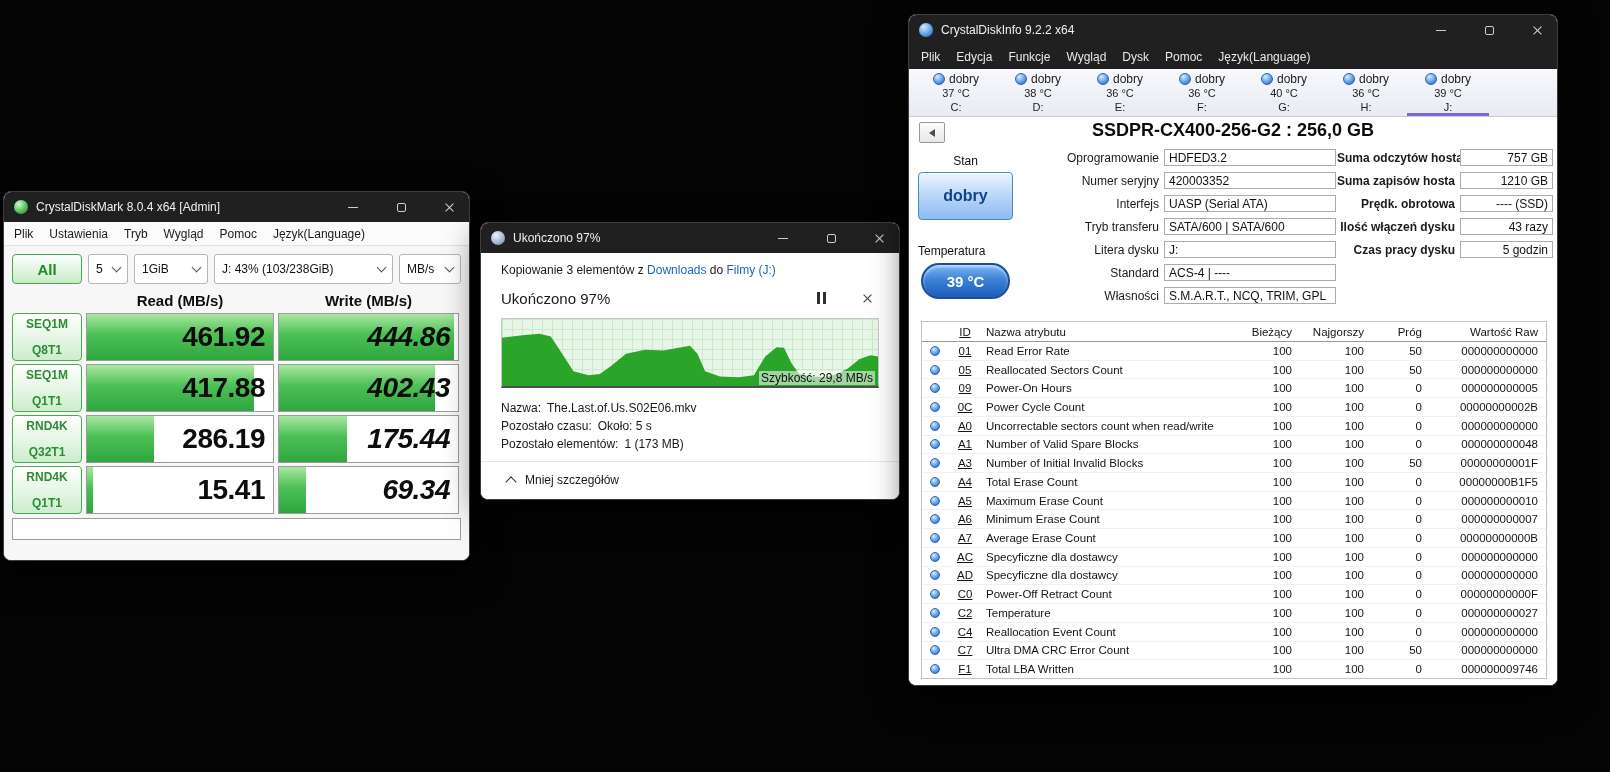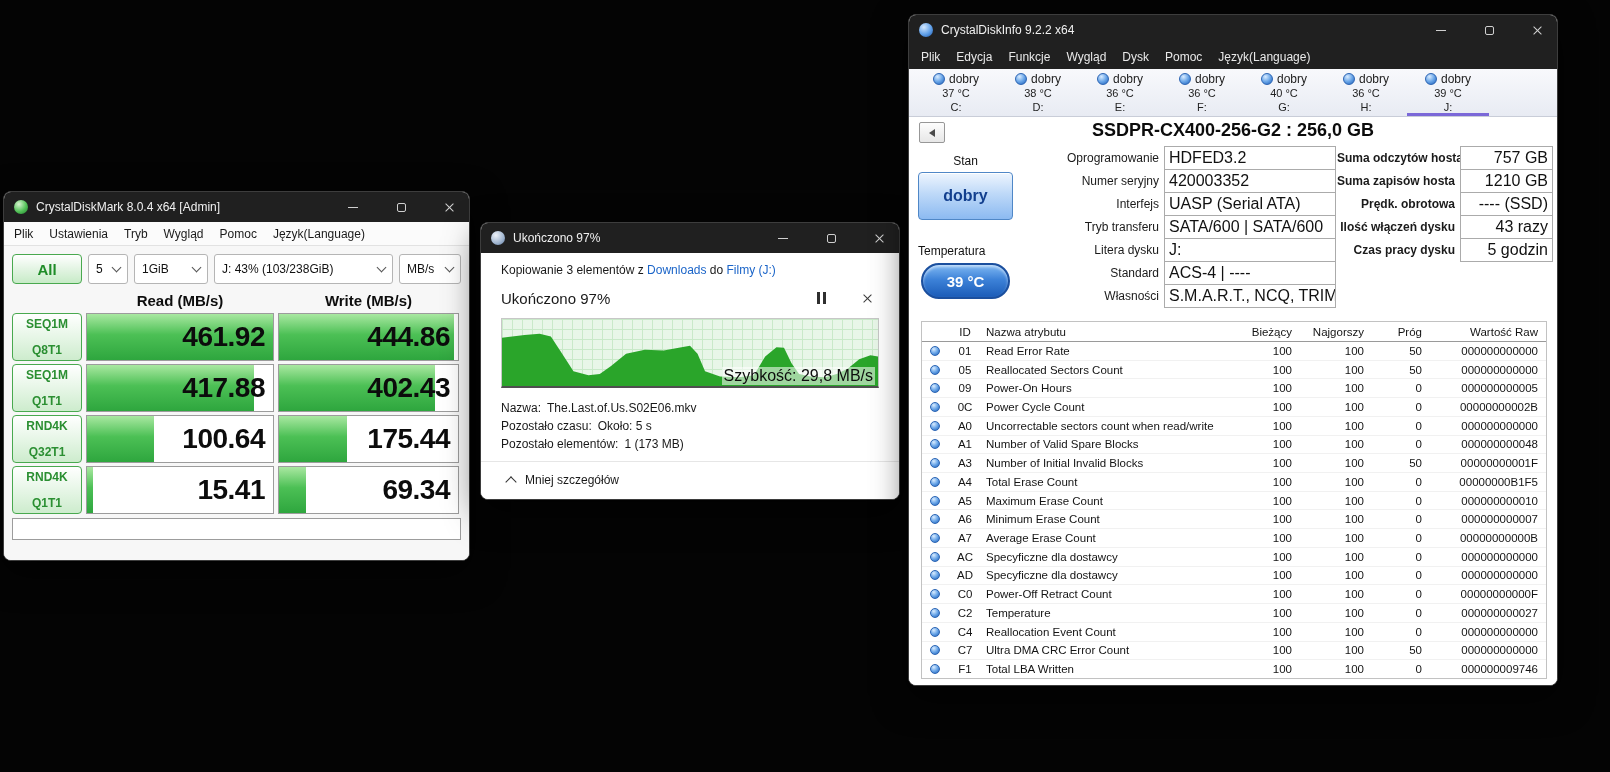--- a/index.html
+++ b/index.html
@@ -30,21 +30,21 @@
   .cdm-controls { display:flex; gap:6px; height:30px; margin-bottom:8px; }
   .btn-all { width:70px; border:1px solid #49a94f; border-radius:4px; background:linear-gradient(180deg,#ffffff 0%,#e0f3e0 55%,#c7ebc7 100%); color:#1f8c28; font-size:15px; font-weight:700; display:flex; align-items:center; justify-content:center; }
   .select { background:#fff; border:1px solid #b5b5b5; border-radius:3px; display:flex; align-items:center; justify-content:space-between; padding:0 7px; font-size:12px; color:#111; gap:4px; }
   .sel-count { width:40px; } .sel-size { width:74px; } .sel-drive { flex:1;align-items:center; } .sel-unit { width:62px; }
   .chev { width:7px; height:7px; border-right:1.5px solid #555; border-bottom:1.5px solid #555; transform:rotate(45deg); margin-top:-3px; flex:none; }
   .cdm-headers { display:flex; gap:4px; margin-bottom:4px; font-weight:700; font-size:15px; color:#0d0d0d; }
   .h-spacer { width:70px; } .h-read { width:188px; text-align:center; } .h-write { width:181px; text-align:center; }
   .cdm-row { display:flex; gap:4px; margin-bottom:3px; height:48px; }
   .test-btn { width:70px; border:1px solid #49a94f; border-radius:4px; background:linear-gradient(180deg,#ffffff 0%,#e4f5e4 55%,#cdeccd 100%); color:#2b8f32; font-weight:700; font-size:12px; display:flex; flex-direction:column; align-items:center; justify-content:center; line-height:1.35;gap:10px; }
   .val-cell { position:relative; border:1px solid #9c9c9c; background:#fff; overflow:hidden; }
-  .read-cell { width:188px; } .write-cell { width:181px; }
+  .read-cell { width:188px; } .write-cell { width:181px;font-style:italic; }
   .fill { position:absolute; left:0; top:0; bottom:0; background:linear-gradient(180deg,#a9e8a1 0%,#4cc055 45%,#2ea63e 100%); }
   .val { position:absolute; right:8px; top:50%; transform:translateY(-50%); font-size:28px; font-weight:700; color:#0c0c0c; letter-spacing:-0.5px; }
   .cdm-footer-box { height:22px; border:1px solid #9c9c9c; background:#fff; margin-top:4px; }
 
   
   #copydlg { left:480px; top:222px; width:420px; height:278px; }
   .copy-body { position:relative; padding:6px 20px 0; color:#191919; height:calc(100% - 30px); background:#fff; }
   .copy-line1 { font-size:12px; margin-top:4px; }
   .link { color:#1a64c8; }
   .copy-progress-row { display:flex; align-items:center; margin-top:11px; }
@@ -52,21 +52,21 @@
   .pp-btn { display:flex; align-items:center; justify-content:center; width:20px; height:20px; }
   .pause-btn { margin-left:auto; }
   .cancel-btn { margin-left:26px; margin-right:2px; }
   .pause-icon { display:flex; gap:3px; }
   .pause-icon i { display:block; width:3px; height:12px; background:#2f2f2f; }
   .chart { position:relative; margin-top:10px; height:70px; border:1px solid #c7c7c7; border-bottom:2px solid #4f4f4f;
     background-color:#e8f6e8;
     background-image:linear-gradient(#c9e9c9 1px, transparent 1px), linear-gradient(90deg,#c9e9c9 1px, transparent 1px);
     background-size:10px 10px; }
   .chart svg { position:absolute; inset:0; width:100%; height:100%; }
-  .speed-label { position:absolute; right:3px; bottom:1px; font-size:16px; color:#0d0d0d; background:rgba(255,255,255,.55); padding:0 2px; }
+  .speed-label { position:absolute; right:3px; bottom:1px; font-size:12px; color:#0d0d0d; background:rgba(255,255,255,.55); padding:0 2px; }
   .copy-details { margin-top:13px; font-size:12px; }
   .drow { display:flex; gap:6px; margin-bottom:4px; }
   .copy-sep { height:1px; background:#e6e6e6; margin:10px -20px 0; }
   .copy-footer { display:flex; align-items:center; gap:10px; padding:11px 0 0 6px; font-size:12px; color:#191919; }
   .chev-up { width:8px; height:8px; border-left:1.6px solid #333; border-top:1.6px solid #333; transform:rotate(45deg); margin-top:3px; }
 
   
   #cdi { left:908px; top:14px; width:650px; height:672px; }
   .cdi-menubar { height:24px; background:#202020; display:flex; align-items:center; gap:16px; padding:0 12px; font-size:12px; color:#e9e9e9; }
   .drive-strip { height:48px; background:linear-gradient(180deg,#f8f9fc 0%,#e8ebf3 100%); border-bottom:1px solid #c9cdd8; display:flex; padding-left:6px; }
@@ -84,30 +84,30 @@
     background:linear-gradient(180deg,#eef5fe 0%,#bed9f8 45%,#8cbaf1 100%); color:#123f8e; font-size:16px; font-weight:700;
     display:flex; align-items:center; justify-content:center; box-shadow:inset 0 1px 0 #fff; }
   .temp-label { position:absolute; left:9px; top:127px; width:95px; font-size:12px; }
   .temp-pill { position:absolute; left:12px; top:146px; width:89px; height:36px; border-radius:18px; border:2px solid #1b4f9e;
     background:linear-gradient(180deg,#7fb8f3 0%,#3d82d8 45%,#1b5cb8 100%); color:#fff; font-size:15px; font-weight:700;
     display:flex; align-items:center; justify-content:center; box-shadow:inset 0 2px 3px rgba(255,255,255,.55); }
   .info-left { position:absolute; left:118px; top:31px; }
   .info-right { position:absolute; left:428px; top:31px; }
   .info-row { display:flex; align-items:center; height:19px; margin-bottom:4px; gap:5px; }
   .info-label { width:132px; text-align:right; font-size:12px; color:#1a1a1a; white-space:nowrap; }
-  .info-box { width:172px; height:24px; border:1px solid #ababab; background:#fff; font-size:16px; padding:0 4px; display:flex; align-items:center; white-space:nowrap; overflow:hidden; }
+  .info-box { width:172px; height:17px; border:1px solid #ababab; background:#fff; font-size:12px; padding:0 4px; display:flex; align-items:center; white-space:nowrap; overflow:hidden; }
   .info-right .info-label { width:118px;font-weight:bold; }
   .info-right .info-box { width:93px; justify-content:flex-end; }
   .smart { position:absolute; left:12px; right:10px; top:204px; bottom:6px; border:1px solid #c2c2c2; display:flex; flex-direction:column; font-size:11.5px; color:#141414; }
   .smart-header, .smart-row { display:grid; grid-template-columns:26px 34px 1fr 64px 72px 58px 118px; align-items:center; }
   .smart-header { height:20px; border-bottom:1px solid #9a9a9a; flex:none; }
   .smart-rows { flex:1; display:flex; flex-direction:column; }
   .smart-row { flex:1; border-bottom:1px solid #f1f1f1; }
   .smart-row:last-child { border-bottom:none; }
-  .sm-id { text-align:center; }
+  .sm-id { text-align:center;text-decoration:underline; }
   .sm-name { text-align:left; padding-left:4px; white-space:nowrap; overflow:hidden; }
   .sm-num { text-align:right; padding-right:6px; }
   .sm-raw { text-align:right; padding-right:8px; }
   .sm-orb-wrap { display:flex; justify-content:center; }
   .orb-sm { width:10px; height:10px; }
 </style>
 </head>
 <body>
 
 <div class="window" id="cdm">
@@ -189,21 +189,21 @@
           <span class="val">402.43</span>
         </div>
       </div>
         <div class="cdm-row">
         <div class="test-btn">
           <span>RND4K</span>
           <span>Q32T1</span>
         </div>
         <div class="val-cell read-cell">
           <div class="fill" style="width: 36%;"></div>
-          <span class="val">100.64</span>
+          <span class="val">286.19</span>
         </div>
         <div class="val-cell write-cell">
           <div class="fill" style="width: 38%;"></div>
           <span class="val">175.44</span>
         </div>
       </div>
         <div class="cdm-row">
         <div class="test-btn">
           <span>RND4K</span>
           <span>Q1T1</span>

